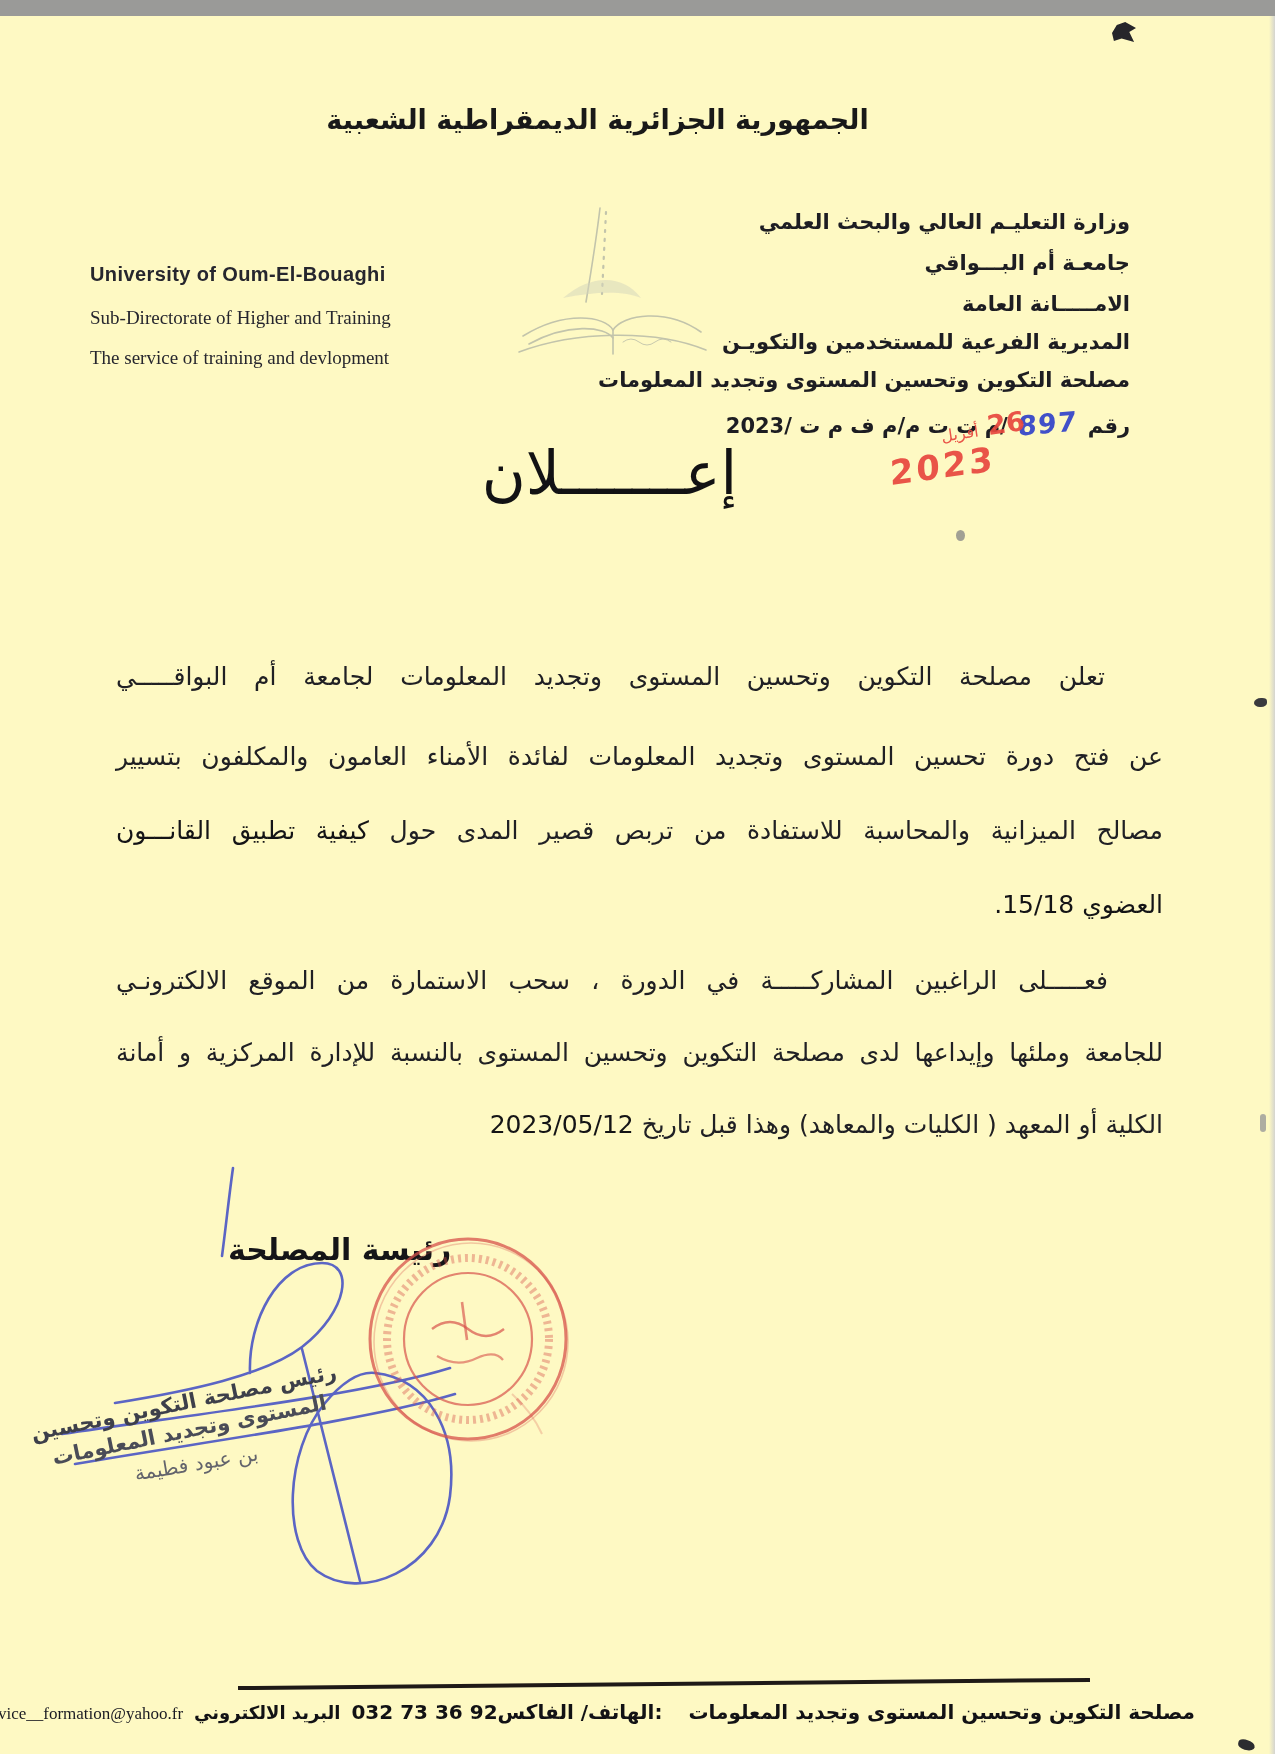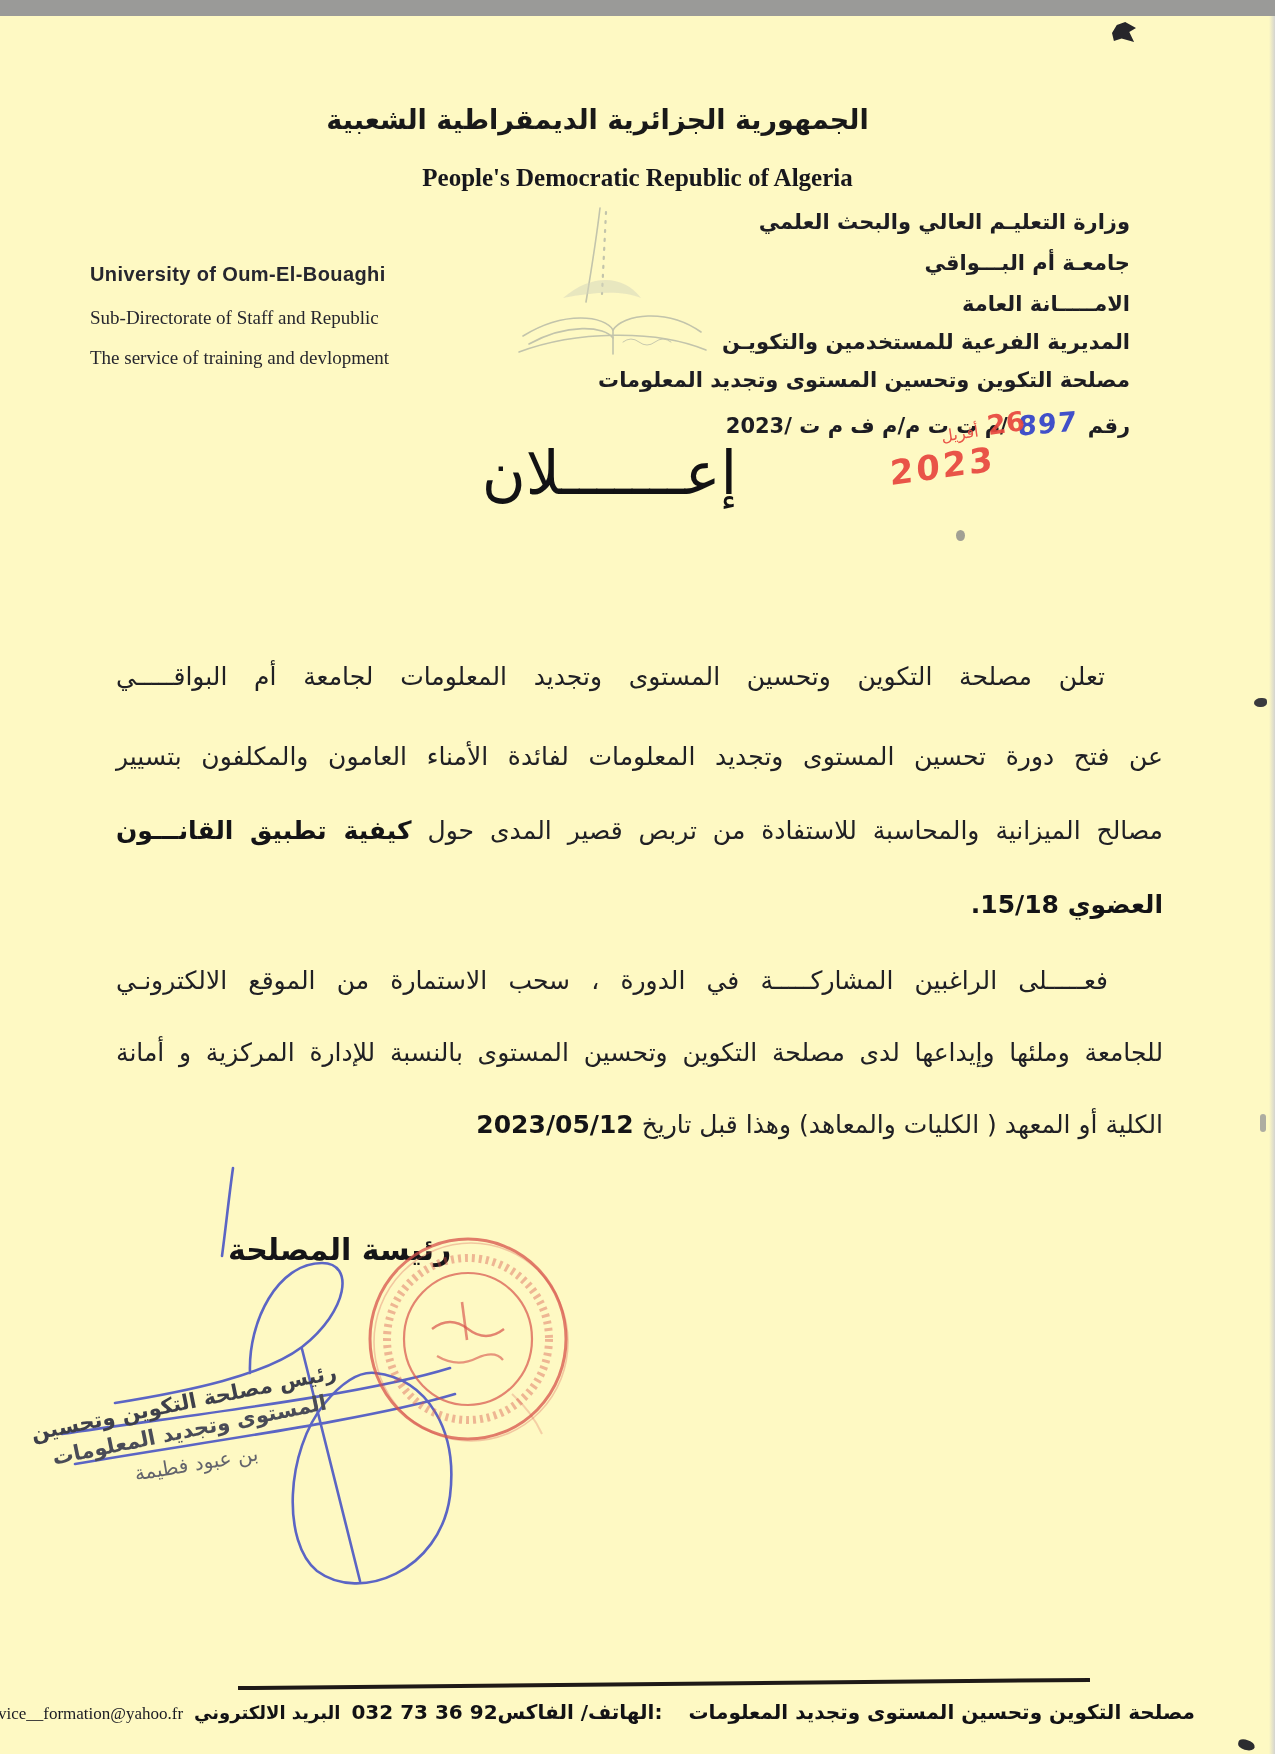--- a/index.html
+++ b/index.html
@@ -62,21 +62,21 @@
     white-space:nowrap;
   }
   .bl-end{text-align-last:right;white-space:normal;}
   .bl1{top:646px;padding-right:58px;}
   .bl2{top:726px;}
   .bl3{top:800px;}
   .bl4{top:874px;}
   .bl5{top:950px;padding-right:55px;}
   .bl6{top:1022px;}
   .bl7{top:1094px;}
-  .bbold{font-weight:bold;color:#141416;}
+  .bbold{font-weight:normal;color:#141416;}
 
   
   .sig-title{left:228px;top:1216px;direction:rtl;font-size:30px;font-weight:bold;color:#151518;}
   .name-stamp{
     left:28px;top:1374px;width:324px;
     direction:rtl;text-align:center;
     transform:rotate(-11.5deg);
   }
   .name-stamp .ns1{font-size:21px;font-weight:bold;color:#3d3f4a;}
   .name-stamp .ns2{font-size:21px;font-weight:bold;color:#4a4c57;margin-top:4px;}
@@ -103,24 +103,23 @@
   .speck4{left:956px;top:514px;width:9px;height:11px;background:#8a8a88;border-radius:50%;opacity:.8;}
   .speck5{left:1260px;top:1098px;width:6px;height:18px;background:#9a9a98;border-radius:3px;opacity:.8;}
   .edge-strip{right:0;top:0;bottom:0;width:6px;background:linear-gradient(to left,#d4d4d0,rgba(212,212,208,0));}
 </style>
 </head>
 <body>
 
 <div class="page">
 
   <div class="abs center republic-ar rtl">الجمهورية الجزائرية الديمقراطية الشعبية</div>
-  <div class="abs center republic-en">People's Democratic Republic of Algeria</div>
 
   <div class="abs hl hl2">University of Oum-El-Bouaghi</div>
-  <div class="abs hl hl3">Sub-Directorate of Staff and Republic</div>
+  <div class="abs hl hl3">Sub-Directorate of Higher and Training</div>
   <div class="abs hl hl4">The service of training and  devlopment</div>
 
   <svg class="abs" style="left:505px;top:186px;" width="215" height="158" viewBox="0 0 215 158">
     <g fill="none" stroke="#9aa09c" stroke-width="1.6" opacity=".6" stroke-linecap="round">
       <path d="M95,6 C91,40 86,70 81,100"></path>
       <path d="M101,10 L97,92" stroke-dasharray="2 7" stroke-width="2.2"></path>
       <path d="M58,96 C88,70 120,74 136,96 C118,88 88,90 58,96" fill="#b9beba" stroke="none" opacity=".5"></path>
       <path d="M18,134 C60,108 100,114 108,128 C118,112 162,106 196,130"></path>
       <path d="M24,142 C62,121 100,124 108,136"></path>
       <path d="M108,128 L108,152"></path>

